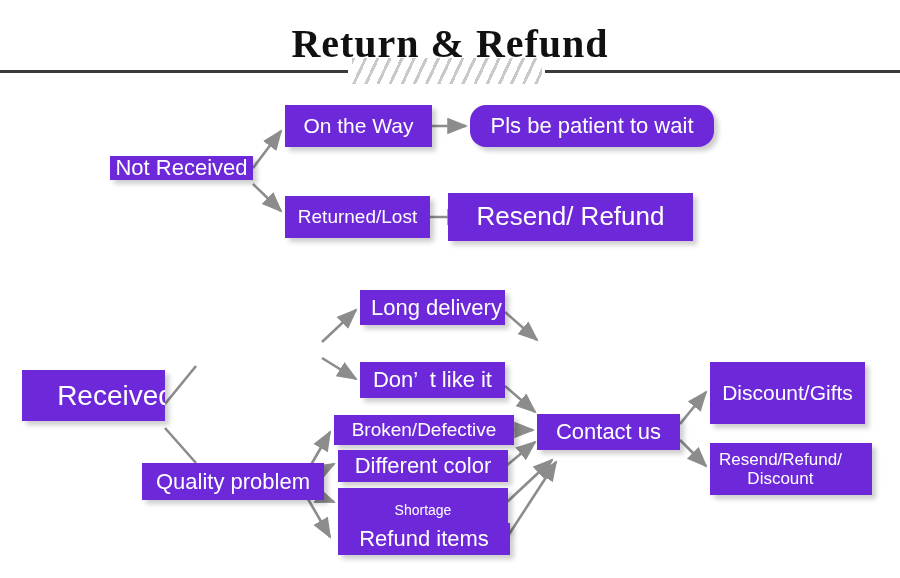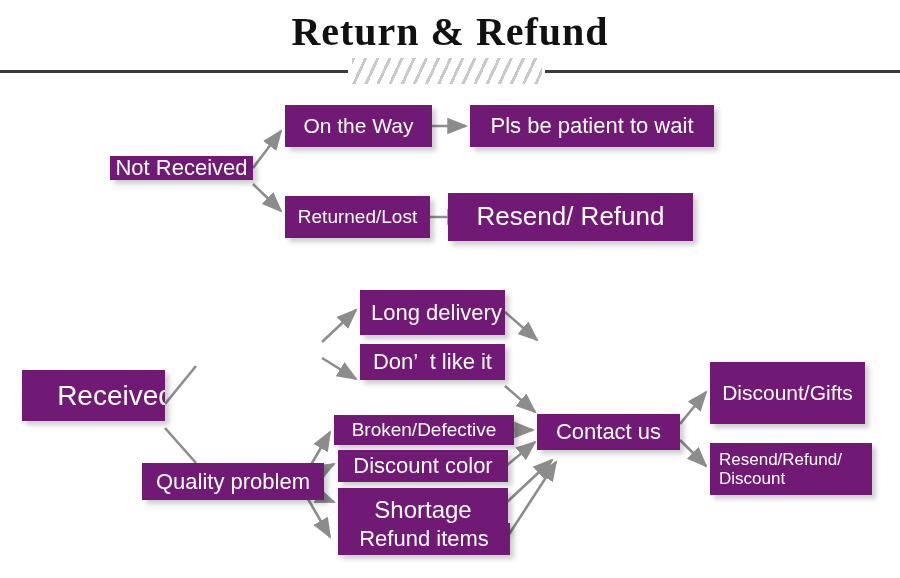--- a/index.html
+++ b/index.html
@@ -15,21 +15,21 @@
     width: 900px;
     height: 578px;
     background: #ffffff;
     overflow: hidden;
   }
 
   
   .title {
     position: absolute;
     left: 0;
-    top: 8px;
+    top: 20px;
     width: 900px;
     text-align: center;
     font-family: "Liberation Serif", serif;
     font-size: 40px;
     font-weight: 700;
     letter-spacing: 1px;
     color: #111111;
     white-space: nowrap;
   }
   .rule {
@@ -57,21 +57,21 @@
     height: 26px;
     background-image: repeating-linear-gradient(
         115deg,
         #c9c9c9 0px, #c9c9c9 3px,
         rgba(255,255,255,0) 3px, rgba(255,255,255,0) 11px);
   }
 
   
   .node {
     position: absolute;
-    background: #701a75;
+    background: #6d28d9;
     color: #ffffff;
     box-sizing: border-box;
     display: flex;
     align-items: center;
     justify-content: center;
     box-shadow: 4px 4px 5px rgba(0,0,0,0.20);
     font-family: "Liberation Sans", sans-serif;
     line-height: 1.05;
     white-space: pre;
     overflow: hidden;
@@ -132,43 +132,43 @@
 
       <path d="M680,424 L706,392" marker-end="url(#ah)"></path>
       <path d="M680,440 L706,466" marker-end="url(#ah)"></path>
     </g>
   </svg>
 
   <div class="node" style="left:110px; top:156px; width:143px; height:24px; font-size:22px;">Not Received</div>
 
   <div class="node" style="left:285px; top:105px; width:147px; height:42px; font-size:21px;">On the Way</div>
 
-  <div class="node" style="left:470px; top:105px; width:244px; height:42px; font-size:22px;">Pls be patient to wait</div>
+  <div class="node" style="left:470px; top:105px; width:244px; height:42px; font-size:22px;border-radius:16px;">Pls be patient to wait</div>
 
   <div class="node" style="left:285px; top:196px; width:145px; height:42px; font-size:19px;">Returned/Lost</div>
 
   <div class="node" style="left:448px; top:193px; width:245px; height:48px; font-size:26px;">Resend/ Refund</div>
 
   <div class="node" style="left:22px; top:370px; width:143px; height:51px; font-size:28px;padding-left:44px;">Received</div>
 
 
   <div class="node" style="left:126px; top:463px; width:182px; height:37px; font-size:22px;margin-left:16px;">Quality problem</div>
 
-  <div class="node" style="left:360px; top:290px; width:145px; height:45px; font-size:22px;padding-left:8px;">Long delivery</div>
+  <div class="node" style="left:360px; top:290px; width:145px; height:35px; font-size:22px;padding-left:8px;">Long delivery</div>
 
-  <div class="node" style="left:360px; top:344px; width:145px; height:36px; font-size:22px;">Don’  t like it</div>
+  <div class="node" style="left:360px; top:362px; width:145px; height:36px; font-size:22px;">Don’  t like it</div>
 
   <div class="node" style="left:334px; top:415px; width:180px; height:30px; font-size:19px;">Broken/Defective</div>
 
-  <div class="node" style="left:338px; top:450px; width:170px; height:32px; font-size:22px;">Discount color</div>
+  <div class="node" style="left:338px; top:450px; width:170px; height:32px; font-size:22px;">Different color</div>
 
-  <div class="node" style="left:338px; top:488px; width:170px; height:44px; font-size:24px;">Shortage</div>
+  <div class="node" style="left:338px; top:488px; width:170px; height:44px; font-size:14px;">Shortage</div>
 
   <div class="node" style="left:338px; top:523px; width:172px; height:32px; font-size:22px;">Refund items</div>
 
   <div class="node" style="left:537px; top:414px; width:143px; height:36px; font-size:22px;">Contact us</div>
 
   <div class="node" style="left:710px; top:362px; width:155px; height:62px; font-size:21px;">Discount/Gifts</div>
 
-  <div class="node multi left" style="left:710px; top:443px; width:162px; height:52px; font-size:17px; padding-left:9px;">Resend/Refund/
+  <div class="node multi left" style="left:710px; top:443px; width:162px; height:52px; font-size:17px; padding-left:9px;text-align:center;">Resend/Refund/
 Discount</div>
 
 </div>
 
 </body></html>

